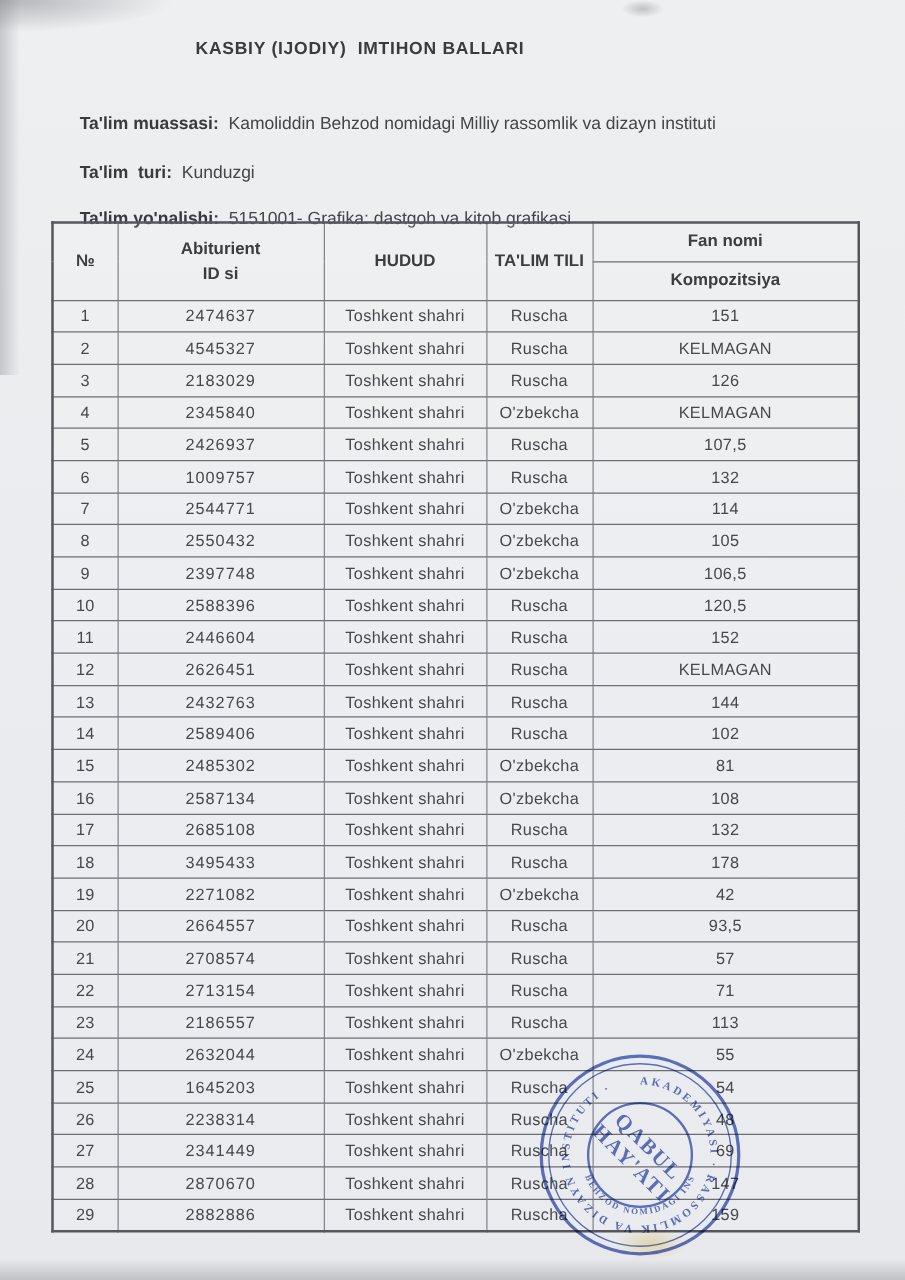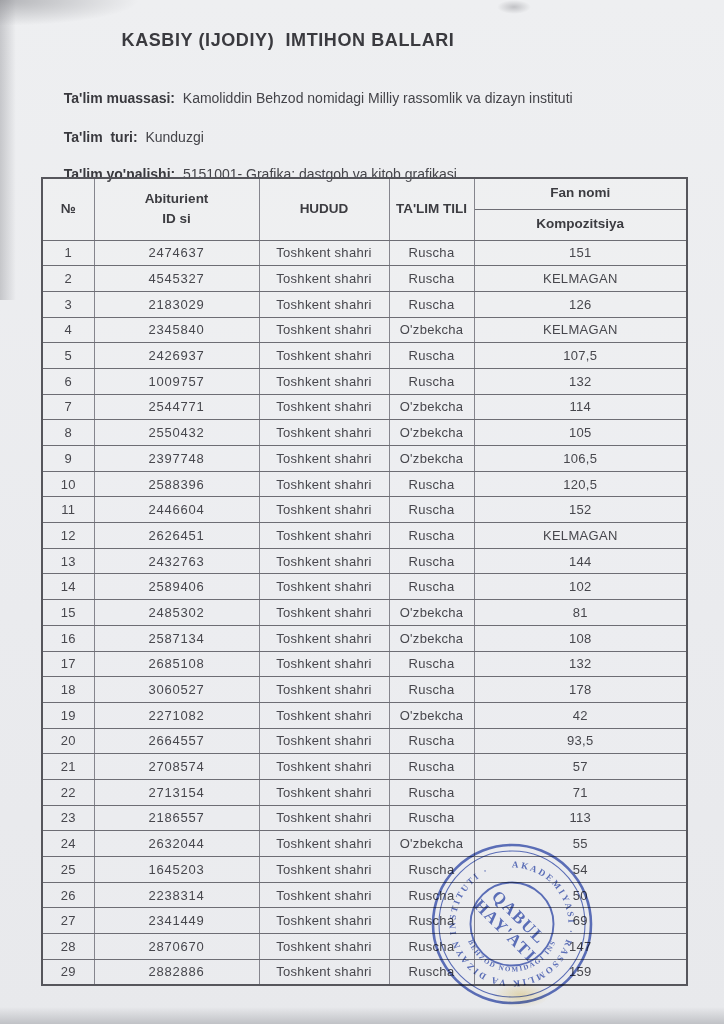--- a/index.html
+++ b/index.html
@@ -27,21 +27,21 @@
     pointer-events: none;
   }
   .scan-smudge-top {
     position: absolute; left: 497px; top: 0px; width: 34px; height: 14px;
     background: radial-gradient(ellipse at center, rgba(110,110,116,0.35), rgba(110,110,116,0) 70%);
     pointer-events: none;
   }
   .page-title {
     position: absolute; top: 30px; left: 0; width: 576px;
     text-align: center;
-    font-size: 18px; font-weight: 700; letter-spacing: 0.6px;
+    font-size: 14px; font-weight: 700; letter-spacing: 0.6px;
     color: #3a3a3f; white-space: pre;
   }
   .info-line { position: absolute; left: 56px; font-size: 14px; white-space: pre; }
   .info-line .lbl { font-weight: 700; color: #39393e; }
   .info-line .val { font-weight: 400; color: #444449; }
   .info-line-1 { top: 74px; }
   .info-line-2 { top: 113px; }
   .info-line-3 { top: 150px; }
 
   table.results {
@@ -259,21 +259,21 @@
   <tr>
     <td>17</td>
     <td class="cell-id">2685108</td>
     <td>Toshkent shahri</td>
     <td>Ruscha</td>
     <td>132</td>
   </tr>
 
   <tr>
     <td>18</td>
-    <td class="cell-id">3060527</td>
+    <td class="cell-id">3495433</td>
     <td>Toshkent shahri</td>
     <td>Ruscha</td>
     <td>178</td>
   </tr>
 
   <tr>
     <td>19</td>
     <td class="cell-id">2271082</td>
     <td>Toshkent shahri</td>
     <td>O'zbekcha</td>
@@ -326,21 +326,21 @@
     <td>Toshkent shahri</td>
     <td>Ruscha</td>
     <td>54</td>
   </tr>
 
   <tr>
     <td>26</td>
     <td class="cell-id">2238314</td>
     <td>Toshkent shahri</td>
     <td>Ruscha</td>
-    <td>50</td>
+    <td>48</td>
   </tr>
 
   <tr>
     <td>27</td>
     <td class="cell-id">2341449</td>
     <td>Toshkent shahri</td>
     <td>Ruscha</td>
     <td>69</td>
   </tr>
 

